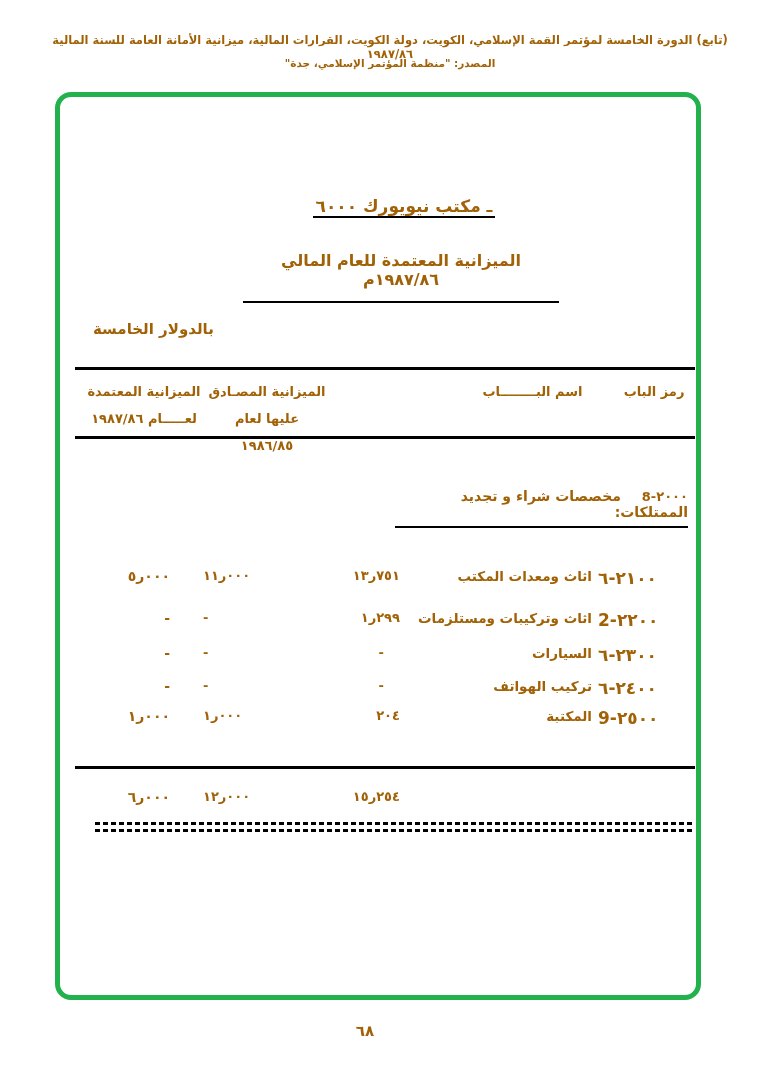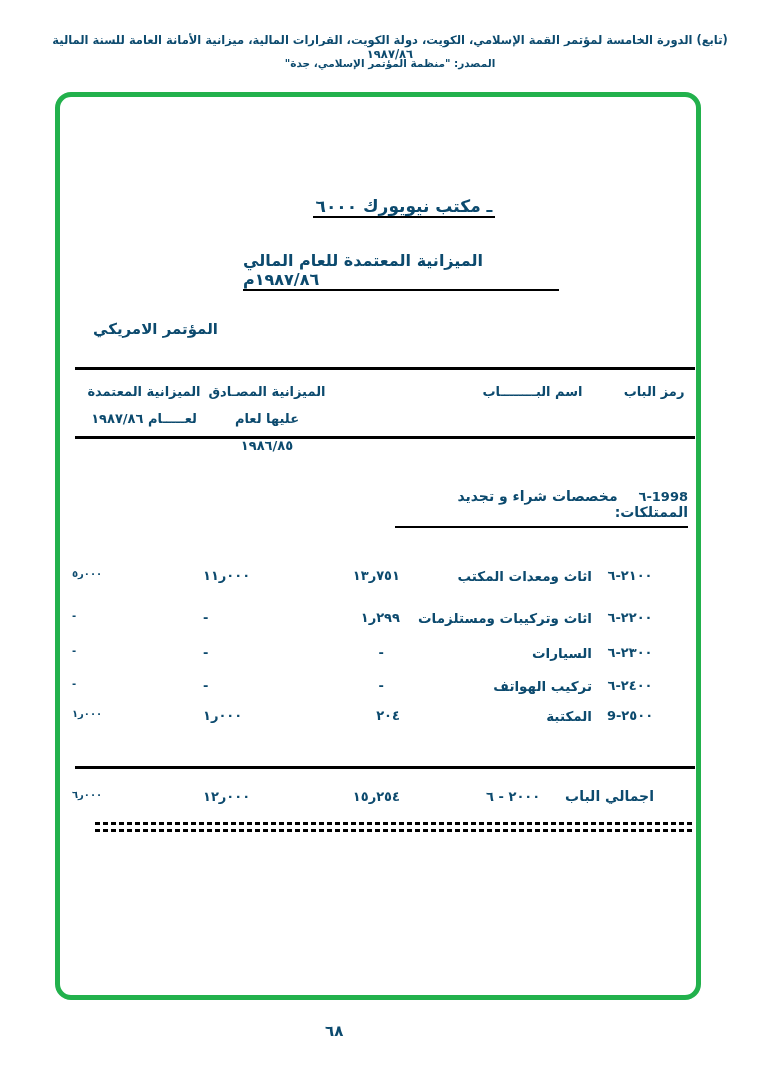--- a/index.html
+++ b/index.html
@@ -1,39 +1,39 @@
 <!DOCTYPE html>
 <html><head>
 <meta charset="utf-8">
 <style>
   * { box-sizing: border-box; margin: 0; padding: 0; }
   html,body { background:#e8e8e8; }
   .page {
     position: relative; width: 758px; height: 1078px;
     background: #ffffff; overflow: hidden;
-    font-family: "DejaVu Sans", sans-serif; color: #0c4a6e;
+    font-family: "DejaVu Sans", sans-serif; color: #a16207;
     margin: 0 auto;
   }
   .abs { position: absolute; }
   .num { direction: ltr; unicode-bidi: bidi-override; }
 
   .hdr1 { top:33px; left:45px; width:690px; text-align:center;
           font-size:11.5px; font-weight:bold; }
   .hdr2 { top:57px; left:45px; width:690px; text-align:center;
           font-size:10.5px; font-weight:bold; }
 
   .greenbox { left:55px; top:92px; width:646px; height:908px;
               border:5px solid #22b14c; border-radius:16px; }
 
   .title { top:196px; left:313px; width:182px; text-align:center;
            font-size:17px; font-weight:bold;
            border-bottom:2px solid #000; direction:ltr; }
-  .subtitle { top:251px; left:243px; width:316px; text-align:left;
+  .subtitle { top:251px; left:243px; width:316px; text-align:center;
               font-size:16px; font-weight:bold; direction:rtl;
-              border-bottom:2px solid #000; padding-bottom:0; }
+              border-bottom:2px solid #000; padding-bottom:12px; }
   .currency { top:320px; left:93px; width:160px; font-size:15px;
               font-weight:bold; direction:rtl; text-align:left; }
 
   .rule { height:2.5px; background:#000; }
   .rule-top { top:367px; left:75px; width:620px; }
   .rule-hdr { top:436px; left:75px; width:620px; }
   .rule-pretotal { top:766px; left:75px; width:620px; }
 
   .hcell { top:378px; text-align:center; font-weight:bold; font-size:13px;
            line-height:27px; direction:rtl; }
@@ -43,41 +43,41 @@
   .hc4 { left:208px; width:118px; }
   .hc5 { left:83px;  width:122px; }
 
   .section { top:488px; left:395px; width:293px; direction:rtl;
              font-size:14px; font-weight:bold;
              border-bottom:2px solid #000; padding-bottom:6px; }
   .section .sec-code { margin-left:16px; font-size:13px; }
 
   .row { left:0; width:758px; height:24px; }
   .cell { position:absolute; top:0; font-weight:bold; }
-  .cell-code { left:598px; width:64px; font-size:13px; text-align:center; }
+  .cell-code { left:598px; width:64px; font-size:17px; text-align:left; }
   .cell-name { left:398px; width:194px; font-size:13.5px; text-align:right; direction:rtl; }
   .cell-v1 { left:318px; width:82px; font-size:13px; text-align:right; }
   .cell-v2 { left:203px; width:85px; font-size:13px; text-align:left; }
-  .cell-v3 { left:72px;  width:82px; font-size:10px; text-align:left; }
+  .cell-v3 { left:88px;  width:82px; font-size:14px; text-align:right; }
   .cell-v1.dash { padding-right:16px; }
 
   .total-label { top:788px; left:430px; width:224px; direction:rtl;
                  text-align:right; font-size:14px; font-weight:bold; }
   .total-label .tot-code { margin-right:20px; font-size:13px; }
   .tv { top:789px; }
 
   .rule-double { top:822px; left:95px; width:600px; height:10px;
     background-image:
       repeating-linear-gradient(90deg,#000 0 5px,transparent 5px 8px),
       repeating-linear-gradient(90deg,#000 0 5px,transparent 5px 8px);
     background-size:100% 3px,100% 3px;
     background-position:0 0,0 7px;
     background-repeat:no-repeat,no-repeat; }
 
-  .pagenum { top:1022px; left:325px; width:80px; 
+  .pagenum { top:1022px; left:325px; width:80px; text-align:center;
              font-size:15px; font-weight:bold; letter-spacing:7px;
              direction:ltr; }
 </style>
 </head>
 <body>
 
 <div class="page">
 
   <div class="abs hdr1" dir="rtl">(تابع) الدورة الخامسة لمؤتمر القمة الإسلامي، الكويت، دولة الكويت، القرارات المالية، ميزانية الأمانة العامة للسنة المالية ١٩٨٧/٨٦</div>
   <div class="abs hdr2" dir="rtl">المصدر:  "منظمة المؤتمر الإسلامي، جدة"</div>
@@ -85,21 +85,21 @@
   <div class="abs greenbox" style="border-color: rgb(34, 177, 76);"></div>
 
   <div class="abs title">
     <span class="num">٦٠٠٠</span>
     <span>ـ</span>
     <span>مكتب نيويورك</span>
   </div>
 
   <div class="abs subtitle">الميزانية المعتمدة للعام المالي ١٩٨٧/٨٦م</div>
 
-  <div class="abs currency">المؤتمر الامريكي</div>
+  <div class="abs currency">بالدولار الخامسة</div>
 
   <div class="abs rule rule-top"></div>
 
   <div class="abs hcell hc1">
     <div>رمز الباب</div>
     <div></div>
   </div>
   <div class="abs hcell hc2">
     <div>اسم البــــــــاب</div>
     <div></div>
@@ -109,34 +109,34 @@
     <div>عليها لعام ١٩٨٦/٨٥</div>
   </div>
   <div class="abs hcell hc5">
     <div>الميزانية المعتمدة</div>
     <div>لعـــــام ١٩٨٧/٨٦</div>
   </div>
 
   <div class="abs rule rule-hdr"></div>
 
   <div class="abs section">
-    <span class="num sec-code">٦-1998</span>
+    <span class="num sec-code">8-٢٠٠٠</span>
     <span>مخصصات شراء و تجديد الممتلكات:</span>
   </div>
 
   <div class="abs row" style="top:568px">
     <span class="cell cell-code num">٦-٢١٠٠</span>
     <span class="cell cell-name">اثاث ومعدات المكتب</span>
     <span class="cell cell-v1 num">١٣ر٧٥١</span>
     <span class="cell cell-v2 num">١١ر٠٠٠</span>
     <span class="cell cell-v3 num">٥ر٠٠٠</span>
   </div>
 
   <div class="abs row" style="top:610px">
-    <span class="cell cell-code num">٦-٢٢٠٠</span>
+    <span class="cell cell-code num">2-٢٢٠٠</span>
     <span class="cell cell-name">اثاث وتركيبات ومستلزمات</span>
     <span class="cell cell-v1 num">١ر٢٩٩</span>
     <span class="cell cell-v2 num">-</span>
     <span class="cell cell-v3 num">-</span>
   </div>
 
   <div class="abs row" style="top:645px">
     <span class="cell cell-code num">٦-٢٣٠٠</span>
     <span class="cell cell-name">السيارات</span>
     <span class="cell cell-v1 num dash">-</span>
@@ -155,24 +155,20 @@
   <div class="abs row" style="top:708px">
     <span class="cell cell-code num">9-٢٥٠٠</span>
     <span class="cell cell-name">المكتبة</span>
     <span class="cell cell-v1 num">٢٠٤</span>
     <span class="cell cell-v2 num">١ر٠٠٠</span>
     <span class="cell cell-v3 num">١ر٠٠٠</span>
   </div>
 
   <div class="abs rule rule-pretotal"></div>
 
-  <div class="abs total-label">
-    <span>اجمالي الباب</span>
-    <span class="num tot-code">٦ - ٢٠٠٠</span>
-  </div>
   <span class="abs cell cell-v1 num tv">١٥ر٢٥٤</span>
   <span class="abs cell cell-v2 num tv">١٢ر٠٠٠</span>
   <span class="abs cell cell-v3 num tv">٦ر٠٠٠</span>
 
   <div class="abs rule-double"></div>
 
   <div class="abs pagenum">٦٨</div>
 
 </div>
 

